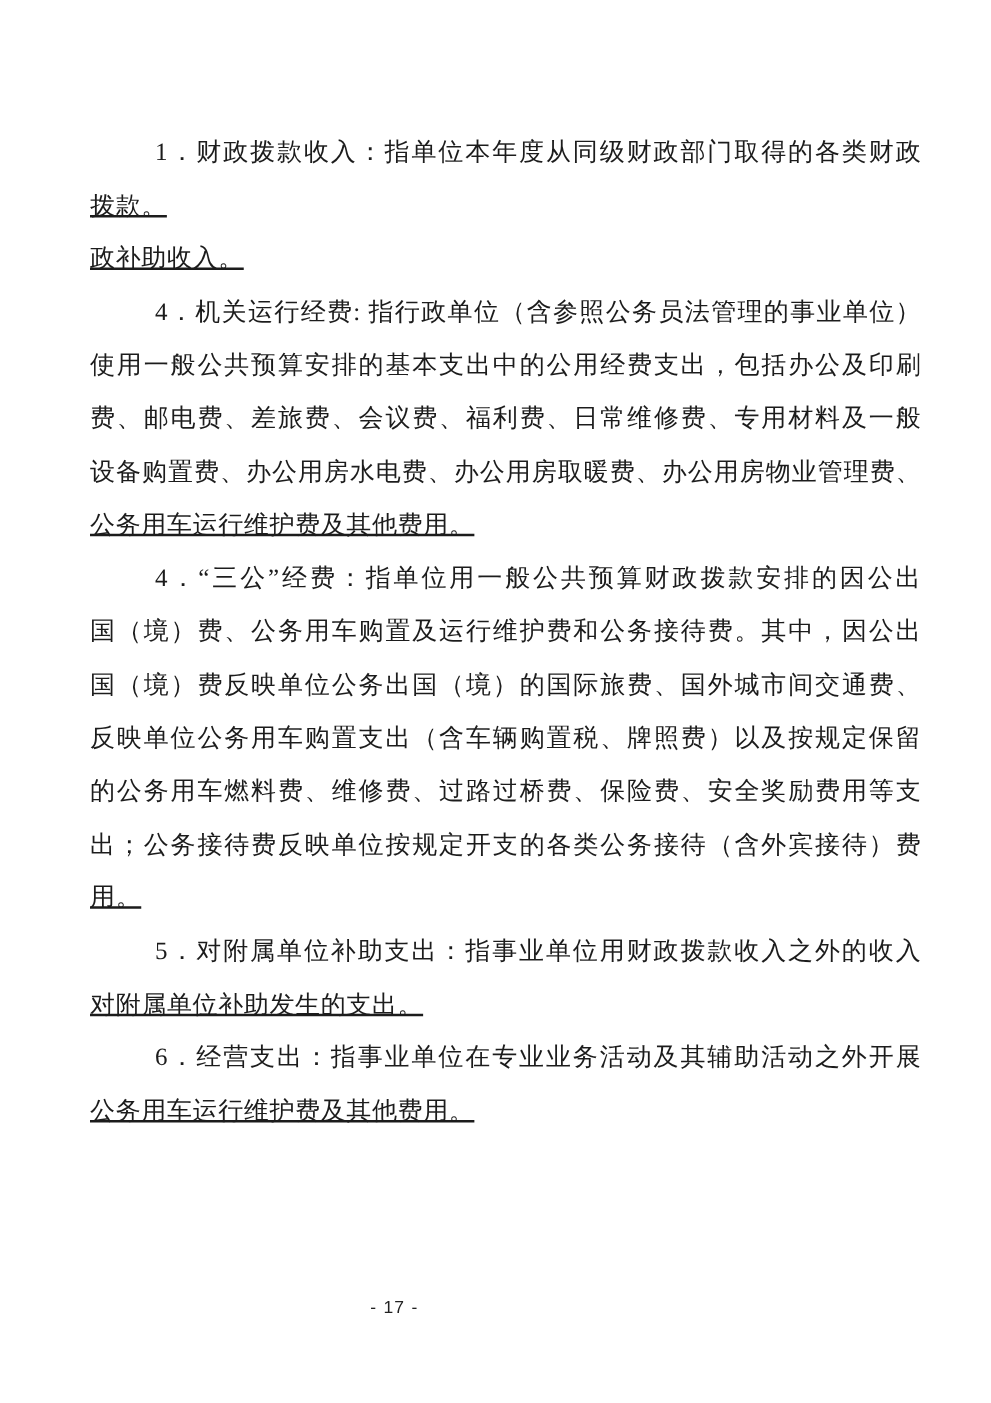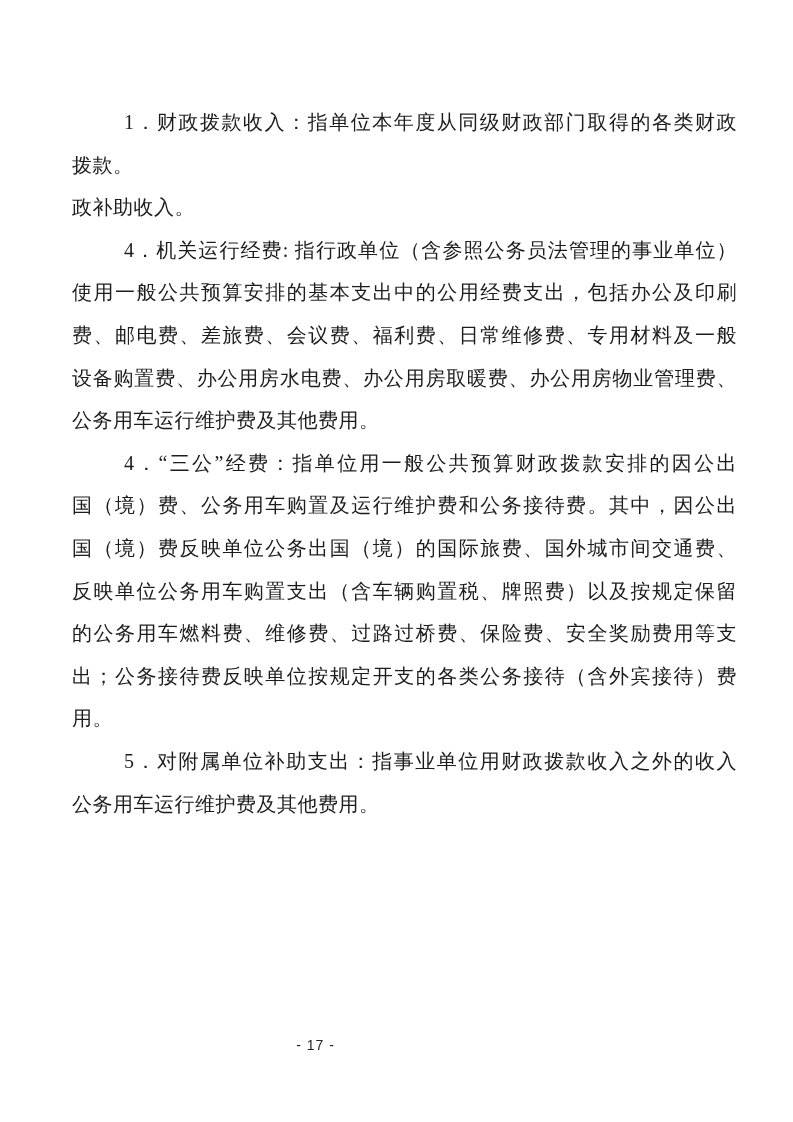--- a/index.html
+++ b/index.html
@@ -36,20 +36,21 @@
     text-align-last: justify;
     text-justify: inter-character;
     white-space: nowrap;
     letter-spacing: 0.5px;
   }
   .line.indent {
     padding-left: 52px;
   }
   .line.end {
     text-align-last: left;
+    text-decoration: underline;
   }
   .footer {
     position: absolute;
     left: 0;
     top: 1033px;
     width: 631px;
     text-align: center;
     font-family: "Liberation Sans", "DejaVu Sans", sans-serif;
     font-size: 14px;
     color: #222222;
@@ -70,17 +71,19 @@
     <div class="line">设备购置费、办公用房水电费、办公用房取暖费、办公用房物业管理费、</div>
     <div class="line end">公务用车运行维护费及其他费用。</div>
     <div class="line indent">4．“三公”经费：指单位用一般公共预算财政拨款安排的因公出</div>
     <div class="line">国（境）费、公务用车购置及运行维护费和公务接待费。其中，因公出</div>
     <div class="line">国（境）费反映单位公务出国（境）的国际旅费、国外城市间交通费、</div>
     <div class="line">反映单位公务用车购置支出（含车辆购置税、牌照费）以及按规定保留</div>
     <div class="line">的公务用车燃料费、维修费、过路过桥费、保险费、安全奖励费用等支</div>
     <div class="line">出；公务接待费反映单位按规定开支的各类公务接待（含外宾接待）费</div>
     <div class="line end">用。</div>
     <div class="line indent">5．对附属单位补助支出：指事业单位用财政拨款收入之外的收入</div>
+    <div class="line end">对附属单位补助发生的支出。</div>
+    <div class="line indent">6．经营支出：指事业单位在专业业务活动及其辅助活动之外开展</div>
     <div class="line end">公务用车运行维护费及其他费用。</div>
   </div>
 
   <div class="footer">- 17 -</div>
 </div>
 
 </body></html>

